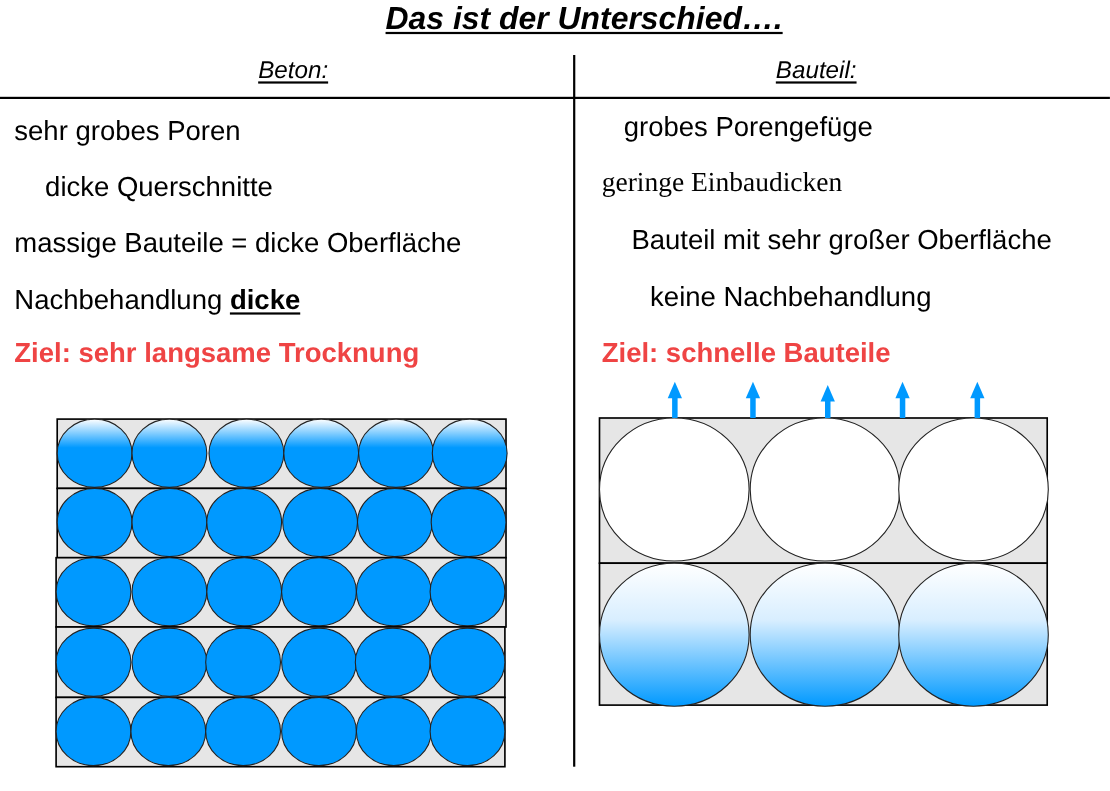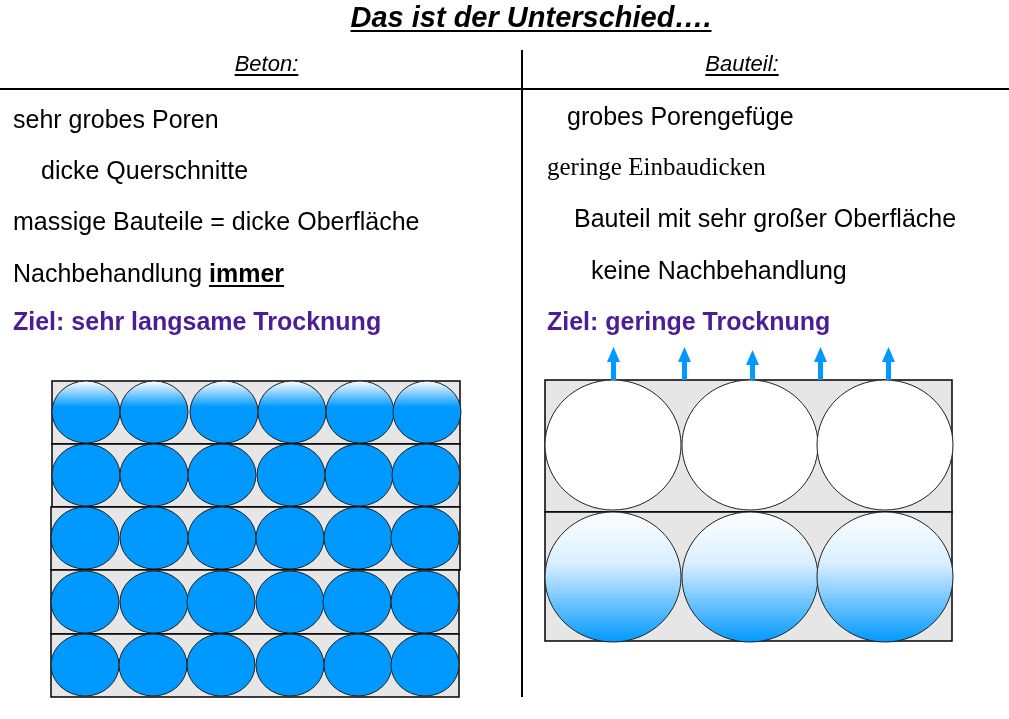--- a/index.html
+++ b/index.html
@@ -8,45 +8,45 @@
   .title { position: absolute; left: 0; width: 1062px; top: 1px; text-align: center;
            font-size: 29px; font-weight: bold; font-style: italic; text-decoration: underline;
            text-decoration-thickness: 2px; text-underline-offset: 3px; }
   .col-head { position: absolute; top: 51px; font-size: 22px; font-weight: normal; font-style: italic;
               text-decoration: underline; text-decoration-thickness: 2px; text-underline-offset: 3px;
               text-align: center; }
   .hline { position: absolute; left: 0; top: 88px; width: 1009px; height: 2px; background: #000; }
   .vline { position: absolute; left: 521px; top: 50px; width: 2px; height: 647px; background: #000; }
   .item { position: absolute; font-size: 25px; white-space: nowrap; }
   .item b { text-decoration: underline; text-decoration-thickness: 2px; text-underline-offset: 3px; }
-  .goal { color: #4c1d95; font-weight: bold; }
+  .goal { color: #ef4444; font-weight: bold; }
   svg { position: absolute; left: 0; top: 0; }
 </style>
 </head>
 <body>
 
 <div class="title">Das ist der Unterschied….</div>
 
 <div class="col-head" style="left:0; width:533px;">Beton:</div>
 <div class="col-head" style="left:522px; width:440px;">Bauteil:</div>
 
 <div class="hline"></div>
 <div class="vline"></div>
 
 <div class="item" style="left:13px; top:105px;">sehr grobes Poren</div>
 <div class="item" style="left:13px; top:156px;margin-left:28px;">dicke Querschnitte</div>
 <div class="item" style="left:13px; top:207px;">massige Bauteile = dicke Oberfläche</div>
-<div class="item" style="left:13px; top:259px;"><span>Nachbehandlung </span><b>immer</b></div>
+<div class="item" style="left:13px; top:259px;"><span>Nachbehandlung </span><b>dicke</b></div>
 <div class="item goal" style="left:13px; top:307px;">Ziel: sehr langsame Trocknung</div>
 
 <div class="item" style="left:567px; top:102px;">grobes Porengefüge</div>
 <div class="item" style="left:547px; top:153px;font-family:Liberation Serif, serif;">geringe Einbaudicken</div>
 <div class="item" style="left:547px; top:204px;margin-left:27px;">Bauteil mit sehr großer Oberfläche</div>
 <div class="item" style="left:547px; top:256px;margin-left:44px;">keine Nachbehandlung</div>
-<div class="item goal" style="left:547px; top:307px;">Ziel: geringe Trocknung</div>
+<div class="item goal" style="left:547px; top:307px;">Ziel: schnelle Bauteile</div>
 
 <svg width="1009" height="719">
   <defs>
     <linearGradient id="topFade" x1="0" y1="0" x2="0" y2="1">
       <stop offset="0" stop-color="#ffffff"></stop>
       <stop offset="0.42" stop-color="#0099ff"></stop>
       <stop offset="1" stop-color="#0099ff"></stop>
     </linearGradient>
     <linearGradient id="bottomFade" x1="0" y1="0" x2="0" y2="1">
       <stop offset="0" stop-color="#ffffff"></stop>

